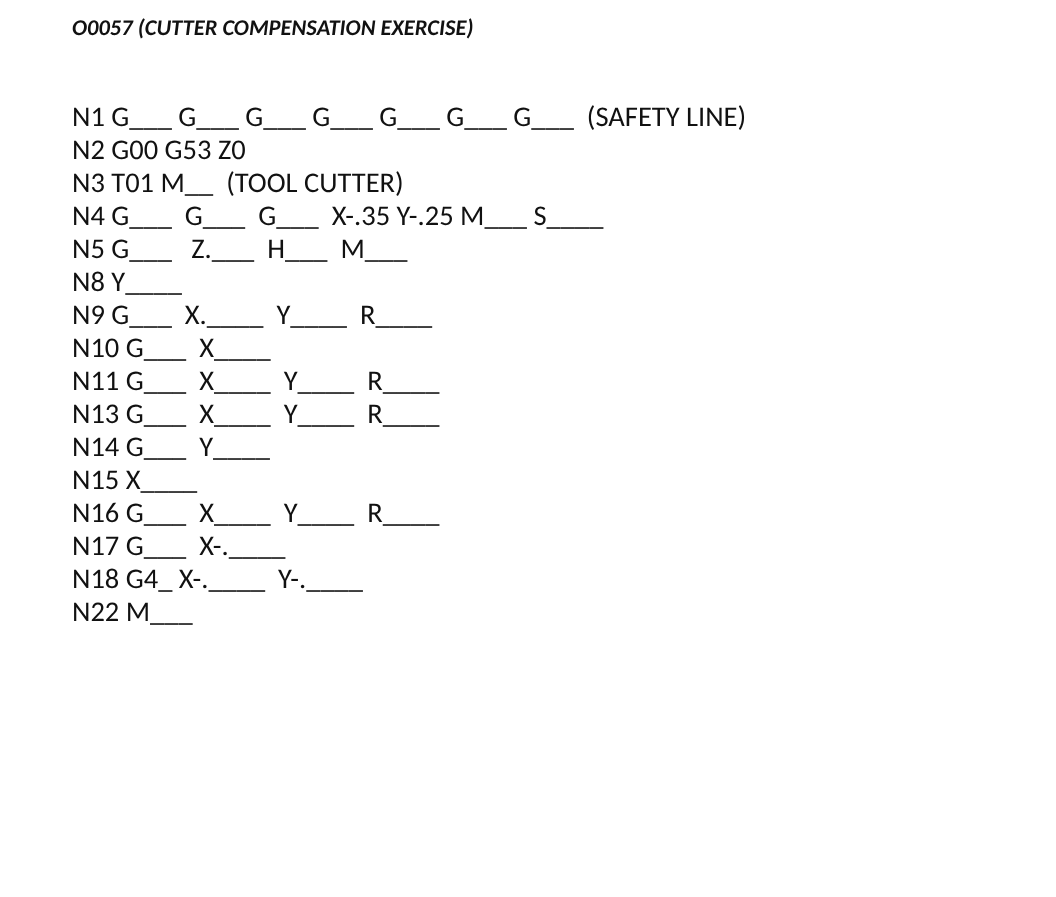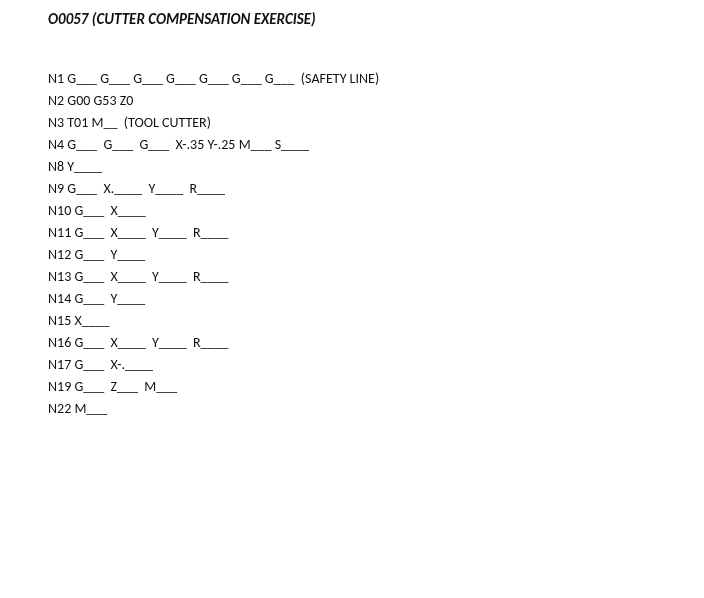--- a/index.html
+++ b/index.html
@@ -18,39 +18,39 @@
   }
   .title {
     font-weight: 700;
     font-style: italic;
     font-size: 15px;
     margin-bottom: 40px;
   }
   .line {
     white-space: pre;
     line-height: 22px;
-    font-size: 14px;
+    font-size: 19px;
   }
 </style>
 </head>
 <body>
 
 <div class="page">
   <div class="title">O0057 (CUTTER COMPENSATION EXERCISE)</div>
   <div id="lines-container">
       <div class="line">N1 G___ G___ G___ G___ G___ G___ G___  (SAFETY LINE)</div>
       <div class="line">N2 G00 G53 Z0</div>
       <div class="line">N3 T01 M__  (TOOL CUTTER)</div>
       <div class="line">N4 G___  G___  G___  X-.35 Y-.25 M___ S____</div>
+      <div class="line">N5 G___   Z.___  H___  M___</div>
       <div class="line">N8 Y____</div>
       <div class="line">N9 G___  X.____  Y____  R____</div>
       <div class="line">N10 G___  X____</div>
       <div class="line">N11 G___  X____  Y____  R____</div>
-      <div class="line">N12 G___  Y____</div>
       <div class="line">N13 G___  X____  Y____  R____</div>
       <div class="line">N14 G___  Y____</div>
       <div class="line">N15 X____</div>
       <div class="line">N16 G___  X____  Y____  R____</div>
       <div class="line">N17 G___  X-.____</div>
-      <div class="line">N19 G___  Z___  M___</div>
+      <div class="line">N18 G4_ X-.____  Y-.____</div>
       <div class="line">N22 M___</div>
     </div>
 </div>
 
 </body></html>

